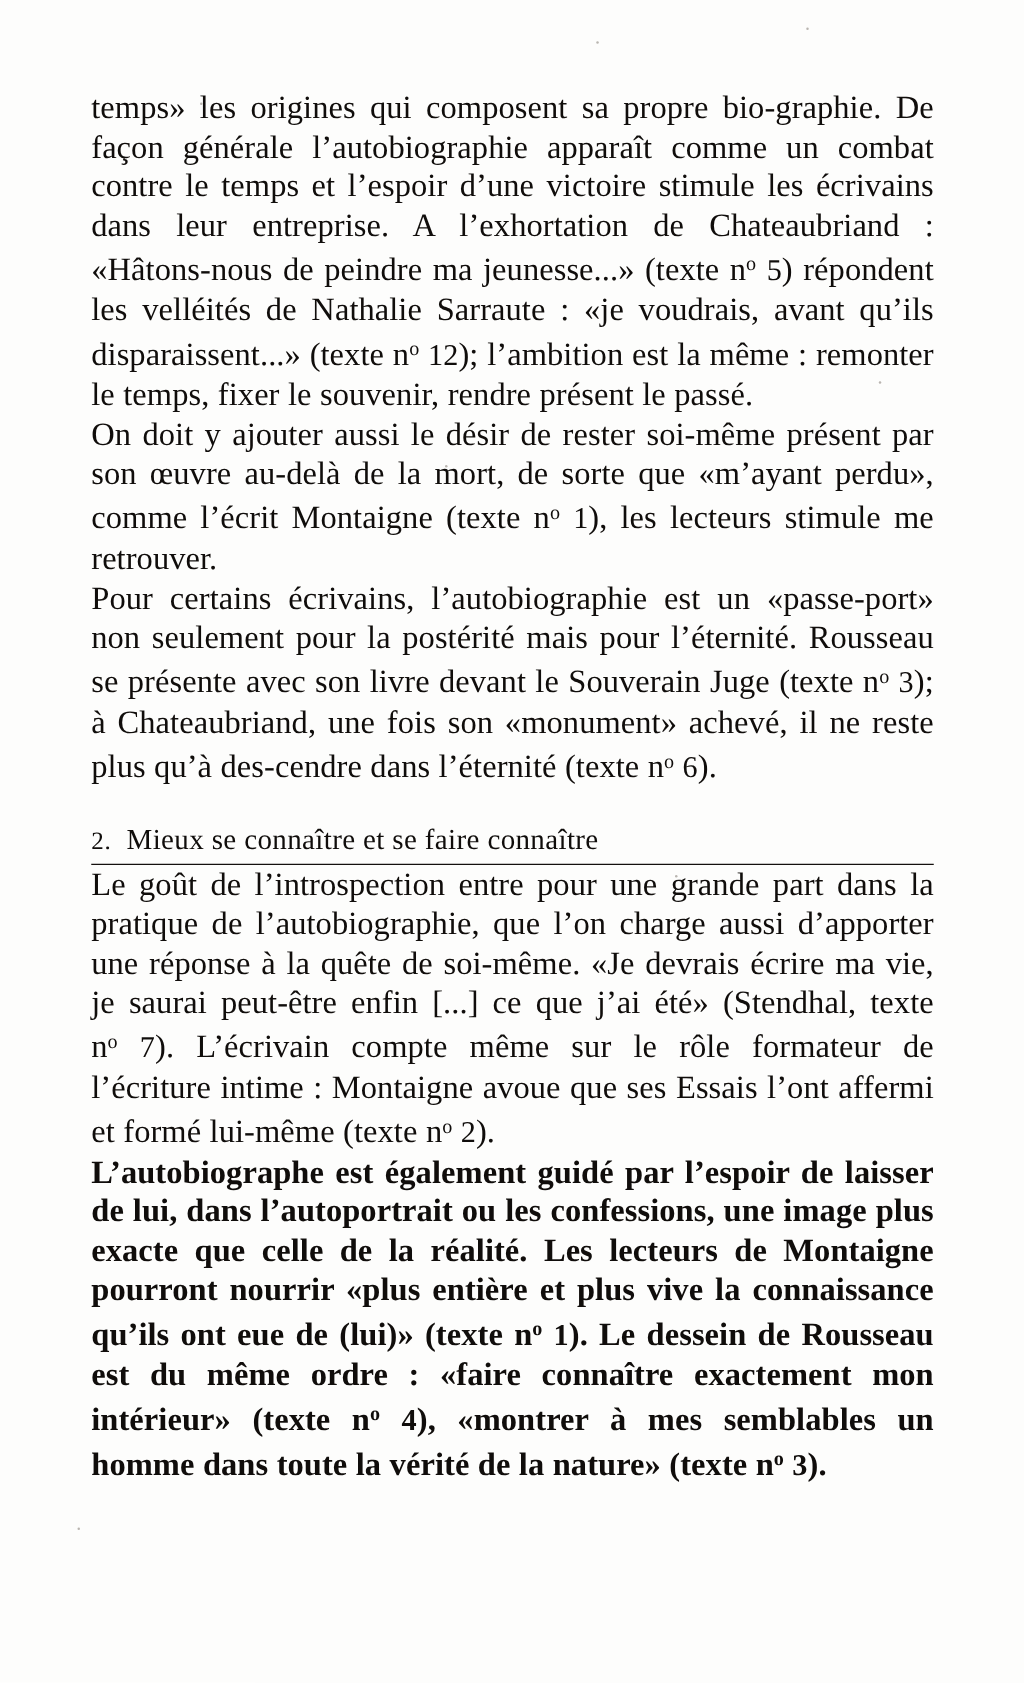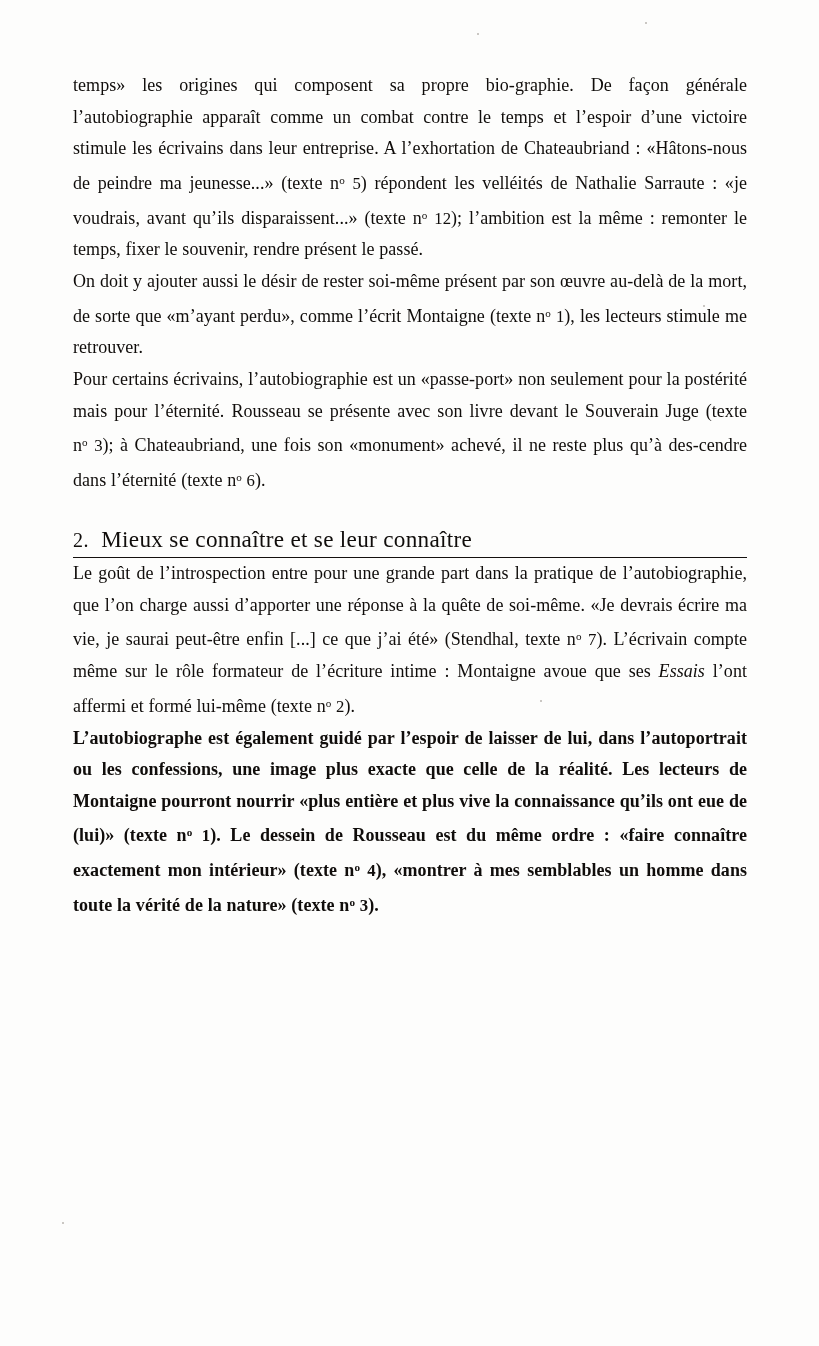--- a/index.html
+++ b/index.html
@@ -28,21 +28,21 @@
 
   .column {
     position: absolute;
     left: 73px;
     top: 70px;
     width: 674px;
   }
 
   .para {
     margin: 0;
-    font-size: 18px;
+    font-size: 26px;
     line-height: 31.55px;
     text-align: justify;
     text-justify: inter-word;
     letter-spacing: 0.05px;
     word-spacing: 0.2px;
     hyphens: none;
   }
 
   
   .para:last-of-type {
@@ -72,21 +72,20 @@
   }
 
   .rule {
     width: 674px;
     height: 0;
     border-top: 1.6px solid #14100e;
     margin: 1px 0 0 0;
   }
 
   .ital {
-    font-style: italic;
     margin-top: 17px;
   }
 
   
   .sup {
     font-size: 0.62em;
     vertical-align: 0.48em;
     letter-spacing: 0;
   }
 
@@ -117,20 +116,20 @@
 <span class="speck" style="left:540px;top:700px;width:2px;height:2px;"></span>
 
 <div class="column">
 
   <p class="para"><span>temps» les origines qui composent sa propre bio-graphie. De façon générale l’autobiographie apparaît comme un combat contre le temps et l’espoir d’une victoire stimule les écrivains dans leur entreprise. A l’exhortation de Chateaubriand : «Hâtons-nous de peindre ma jeunesse...» (texte n</span><span class="sup">o</span>&nbsp;<span class="osf">5</span><span>) répondent les velléités de Nathalie Sarraute : «je voudrais, avant qu’ils disparaissent...» (texte n</span><span class="sup">o</span>&nbsp;<span class="osf">12</span><span>); l’ambition est la même : remonter le temps, fixer le souvenir, rendre présent le passé.</span></p>
 
   <p class="para ragged-last"><span>On doit y ajouter aussi le désir de rester soi-même présent par son œuvre au-delà de la mort, de sorte que «m’ayant perdu», comme l’écrit Montaigne (texte n</span><span class="sup">o</span>&nbsp;<span class="osf">1</span><span>), les lecteurs stimule me retrouver.</span></p>
 
   <p class="para ragged-last"><span>Pour certains écrivains, l’autobiographie est un «passe-port» non seulement pour la postérité mais pour l’éternité. Rousseau se présente avec son livre devant le Souverain Juge (texte n</span><span class="sup">o</span>&nbsp;<span class="osf">3</span><span>); à Chateaubriand, une fois son «monument» achevé, il ne reste plus qu’à des-cendre dans l’éternité (texte n</span><span class="sup">o</span>&nbsp;<span class="osf">6</span><span>).</span></p>
 
-  <h2 class="section-head"><span class="num">2.</span>&nbsp;&nbsp;<span>Mieux se connaître et se leur connaître</span></h2>
+  <h2 class="section-head"><span class="num">2.</span>&nbsp;&nbsp;<span>Mieux se connaître et se faire connaître</span></h2>
   <div class="rule"></div>
 
   <p class="para ragged-last"><span>Le goût de l’introspection entre pour une grande part dans la pratique de l’autobiographie, que l’on charge aussi d’apporter une réponse à la quête de soi-même. «Je devrais écrire ma vie, je saurai peut-être enfin [...] ce que j’ai été» (Stendhal, texte n</span><span class="sup">o</span>&nbsp;<span class="osf">7</span><span>). L’écrivain compte même sur le rôle formateur de l’écriture intime : Montaigne avoue que ses </span><span class="ital">Essais</span><span> l’ont affermi et formé lui-même (texte n</span><span class="sup">o</span>&nbsp;<span class="osf">2</span><span>).</span></p>
 
   <p class="para ragged-last"><span>L’autobiographe est également guidé par l’espoir de laisser de lui, dans l’autoportrait ou les confessions, une image plus exacte que celle de la réalité. Les lecteurs de Montaigne pourront nourrir «plus entière et plus vive la connaissance qu’ils ont eue de (lui)» (texte n</span><span class="sup">o</span>&nbsp;<span class="osf">1</span><span>). Le dessein de Rousseau est du même ordre : «faire connaître exactement mon intérieur» (texte n</span><span class="sup">o</span>&nbsp;<span class="osf">4</span><span>), «montrer à mes semblables un homme dans toute la vérité de la nature» (texte n</span><span class="sup">o</span>&nbsp;<span class="osf">3</span><span>).</span></p>
 
 </div>
 
 </body></html>

